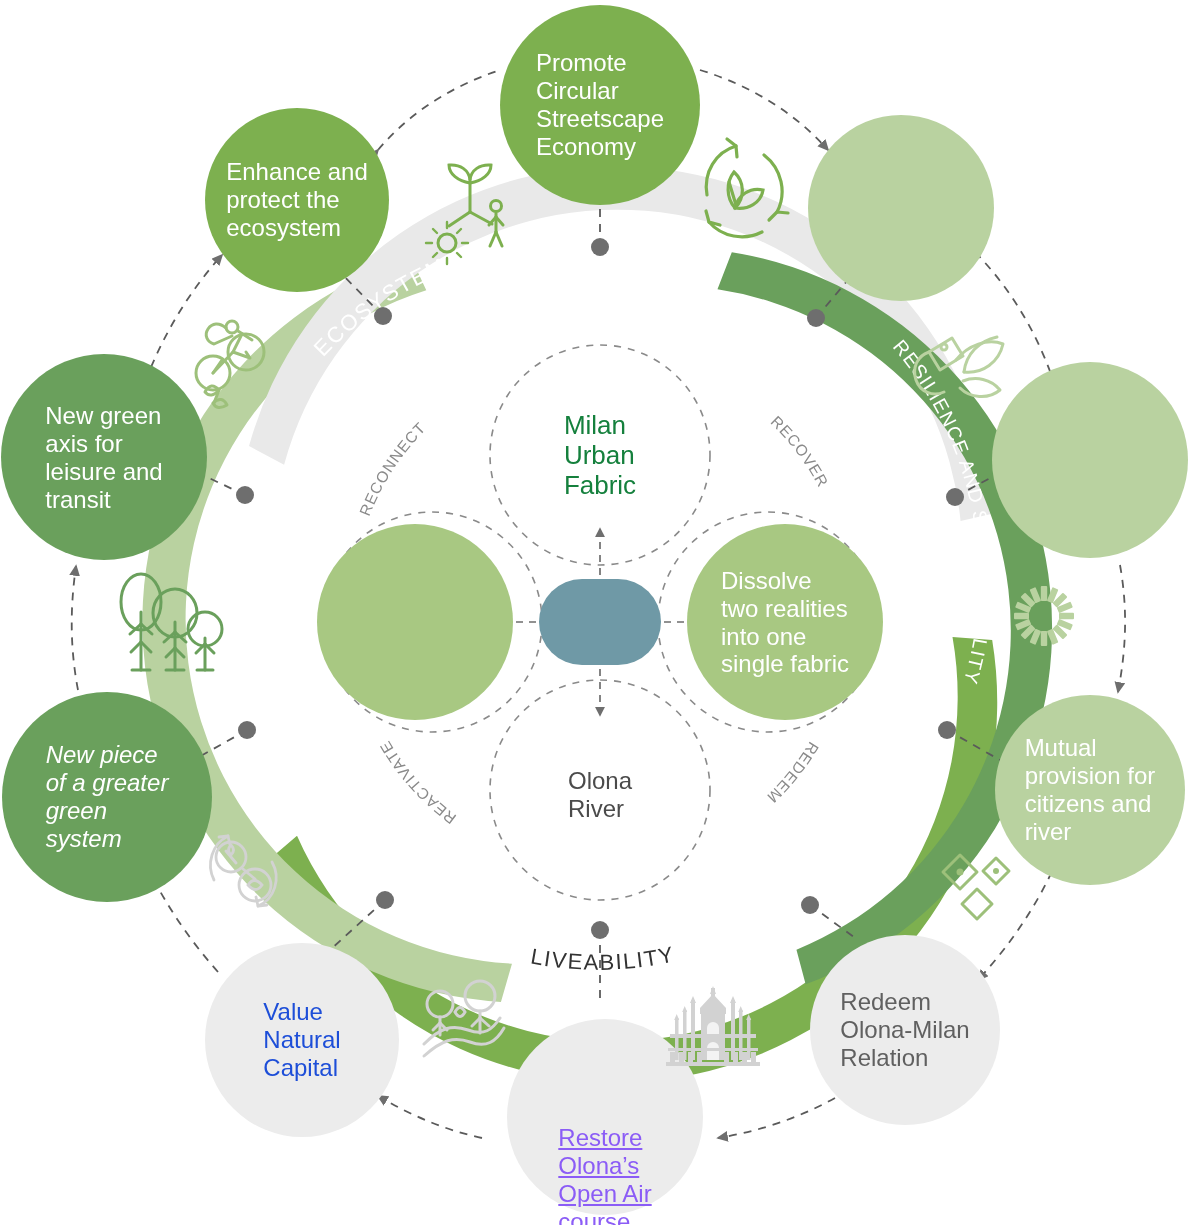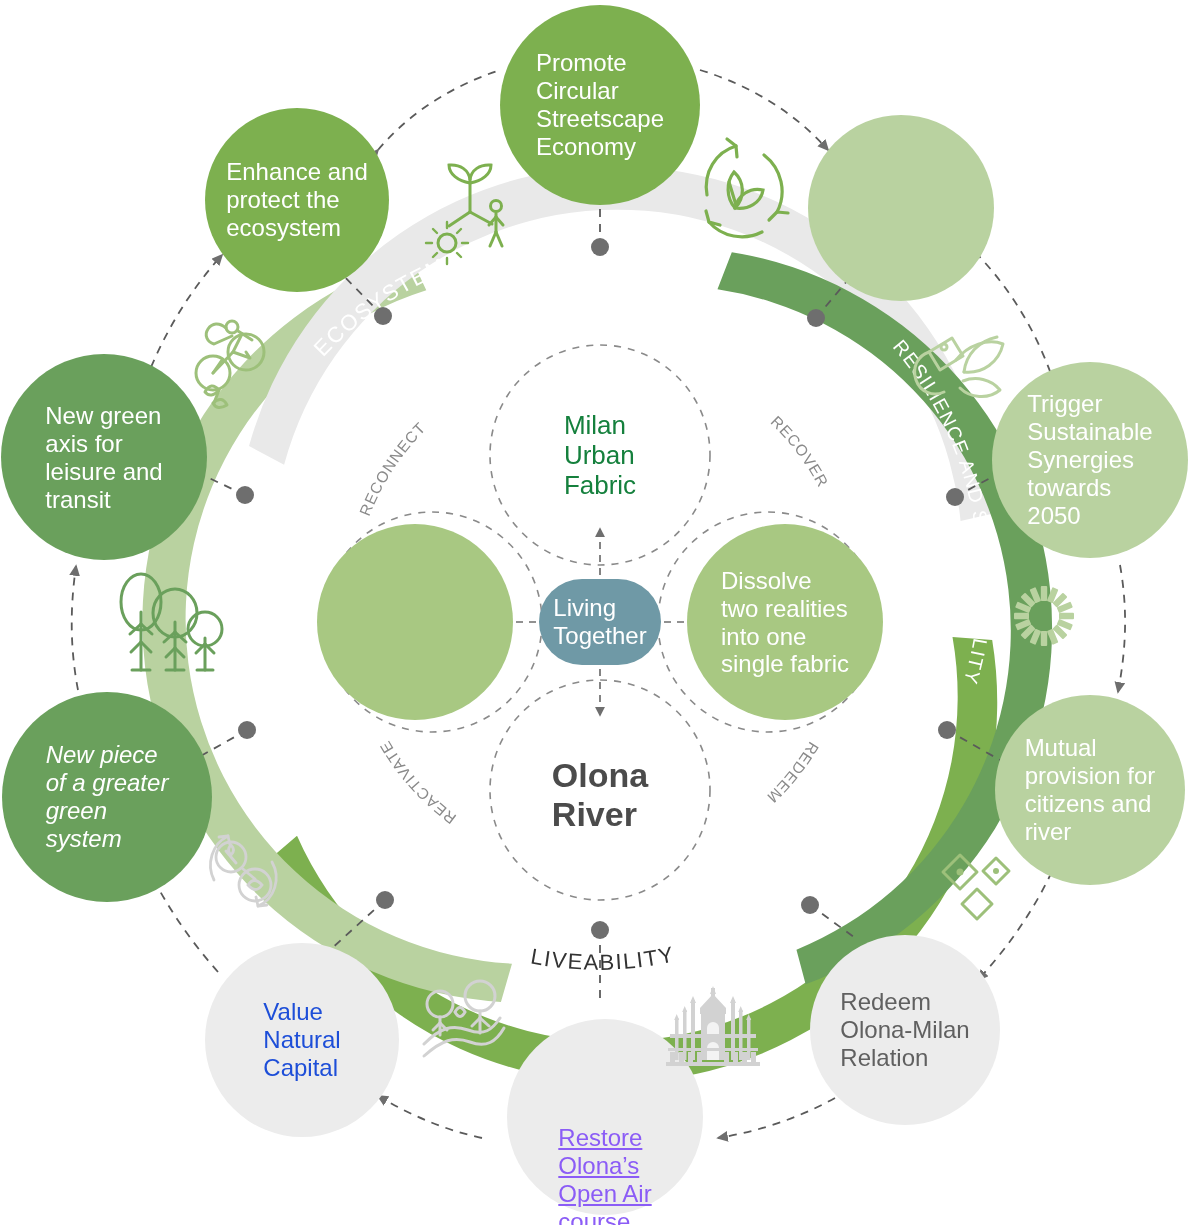--- a/index.html
+++ b/index.html
@@ -396,45 +396,38 @@
       <circle cx="232" cy="327" r="6"></circle>
       <path d="M238 331 L252 340"></path>
       <path d="M213 373 L222 360"></path>
       <path d="M205 392 q6 -11 14 -2 q-8 9 -14 2 Z"></path>
       <path d="M213 403 q9 -8 14 2 q-10 6 -14 -2 Z"></path>
       <path d="M219 390 L214 403"></path>
     </g>
 
   </svg>
 
-  <div class="node-label" style="left:520px; top:579px; width:160px; height:86px; color:#ffffff; font-size:24px;">Living
-Together</div>
 
   <div class="node-label" style="left:500px; top:385px; width:200px; height:140px; color:#15803d; font-size:26px;">Milan
 Urban
 Fabric</div>
-  <div class="node-label" style="left:500px; top:740px; width:200px; height:110px; color:#4b4b4b; font-size:34px;font-weight:bold;">Olona
+  <div class="node-label" style="left:500px; top:740px; width:200px; height:110px; color:#4b4b4b; font-size:24px;">Olona
 River</div>
 
   <div class="node-label" style="left:690px; top:545px; width:190px; height:155px; color:#ffffff; font-size:24px;">Dissolve
 two realities
 into one
 single fabric</div>
 
   <div class="node-label" style="left:505px; top:30px; width:190px; height:150px; color:#ffffff; font-size:24px;">Promote
 Circular
 Streetscape
 Economy</div>
 
 
-  <div class="node-label" style="left:993px; top:375px; width:194px; height:170px; color:#ffffff; font-size:24px;">Trigger
-Sustainable
-Synergies
-towards
-2050</div>
 
   <div class="node-label" style="left:996px; top:715px; width:188px; height:150px; color:#ffffff; font-size:24px;">Mutual
 provision for
 citizens and
 river</div>
 
   <div class="node-label" style="left:810px; top:965px; width:190px; height:130px; color:#606060; font-size:24px;">Redeem
 Olona-Milan
 Relation</div>
 

